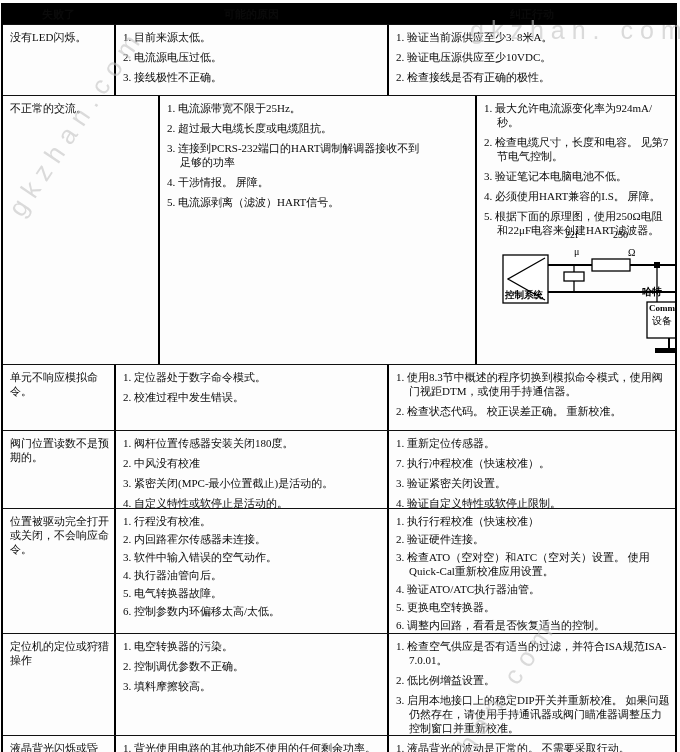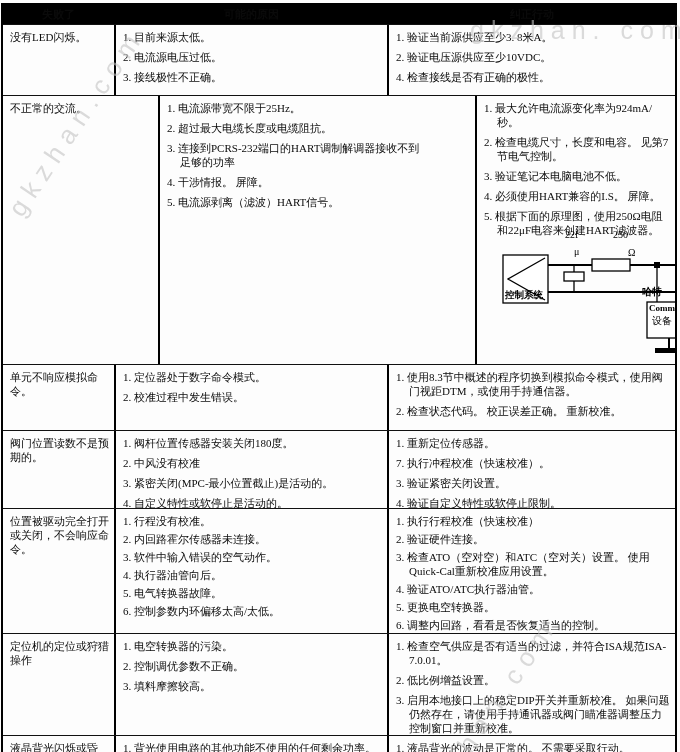--- a/index.html
+++ b/index.html
@@ -50,21 +50,21 @@
           <div class="item failure">没有LED闪烁。</div>
         </div>
       <div class="cell c2">
           <div class="item">1. 目前来源太低。</div>
           <div class="item">2. 电流源电压过低。</div>
           <div class="item">3. 接线极性不正确。</div>
         </div>
       <div class="cell c3">
           <div class="item">1. 验证当前源供应至少3. 8米A。</div>
           <div class="item">2. 验证电压源供应至少10VDC。</div>
-          <div class="item">4. 检查接线是否有正确的极性。</div>
+          <div class="item">2. 检查接线是否有正确的极性。</div>
         </div>
     </div>
 
     <div class="row r2">
       <div class="cell c1">
           <div class="item failure">不正常的交流。</div>
         </div>
       <div class="cell c2">
           <div class="item">1. 电流源带宽不限于25Hz。</div>
           <div class="item">2. 超过最大电缆长度或电缆阻抗。</div>

